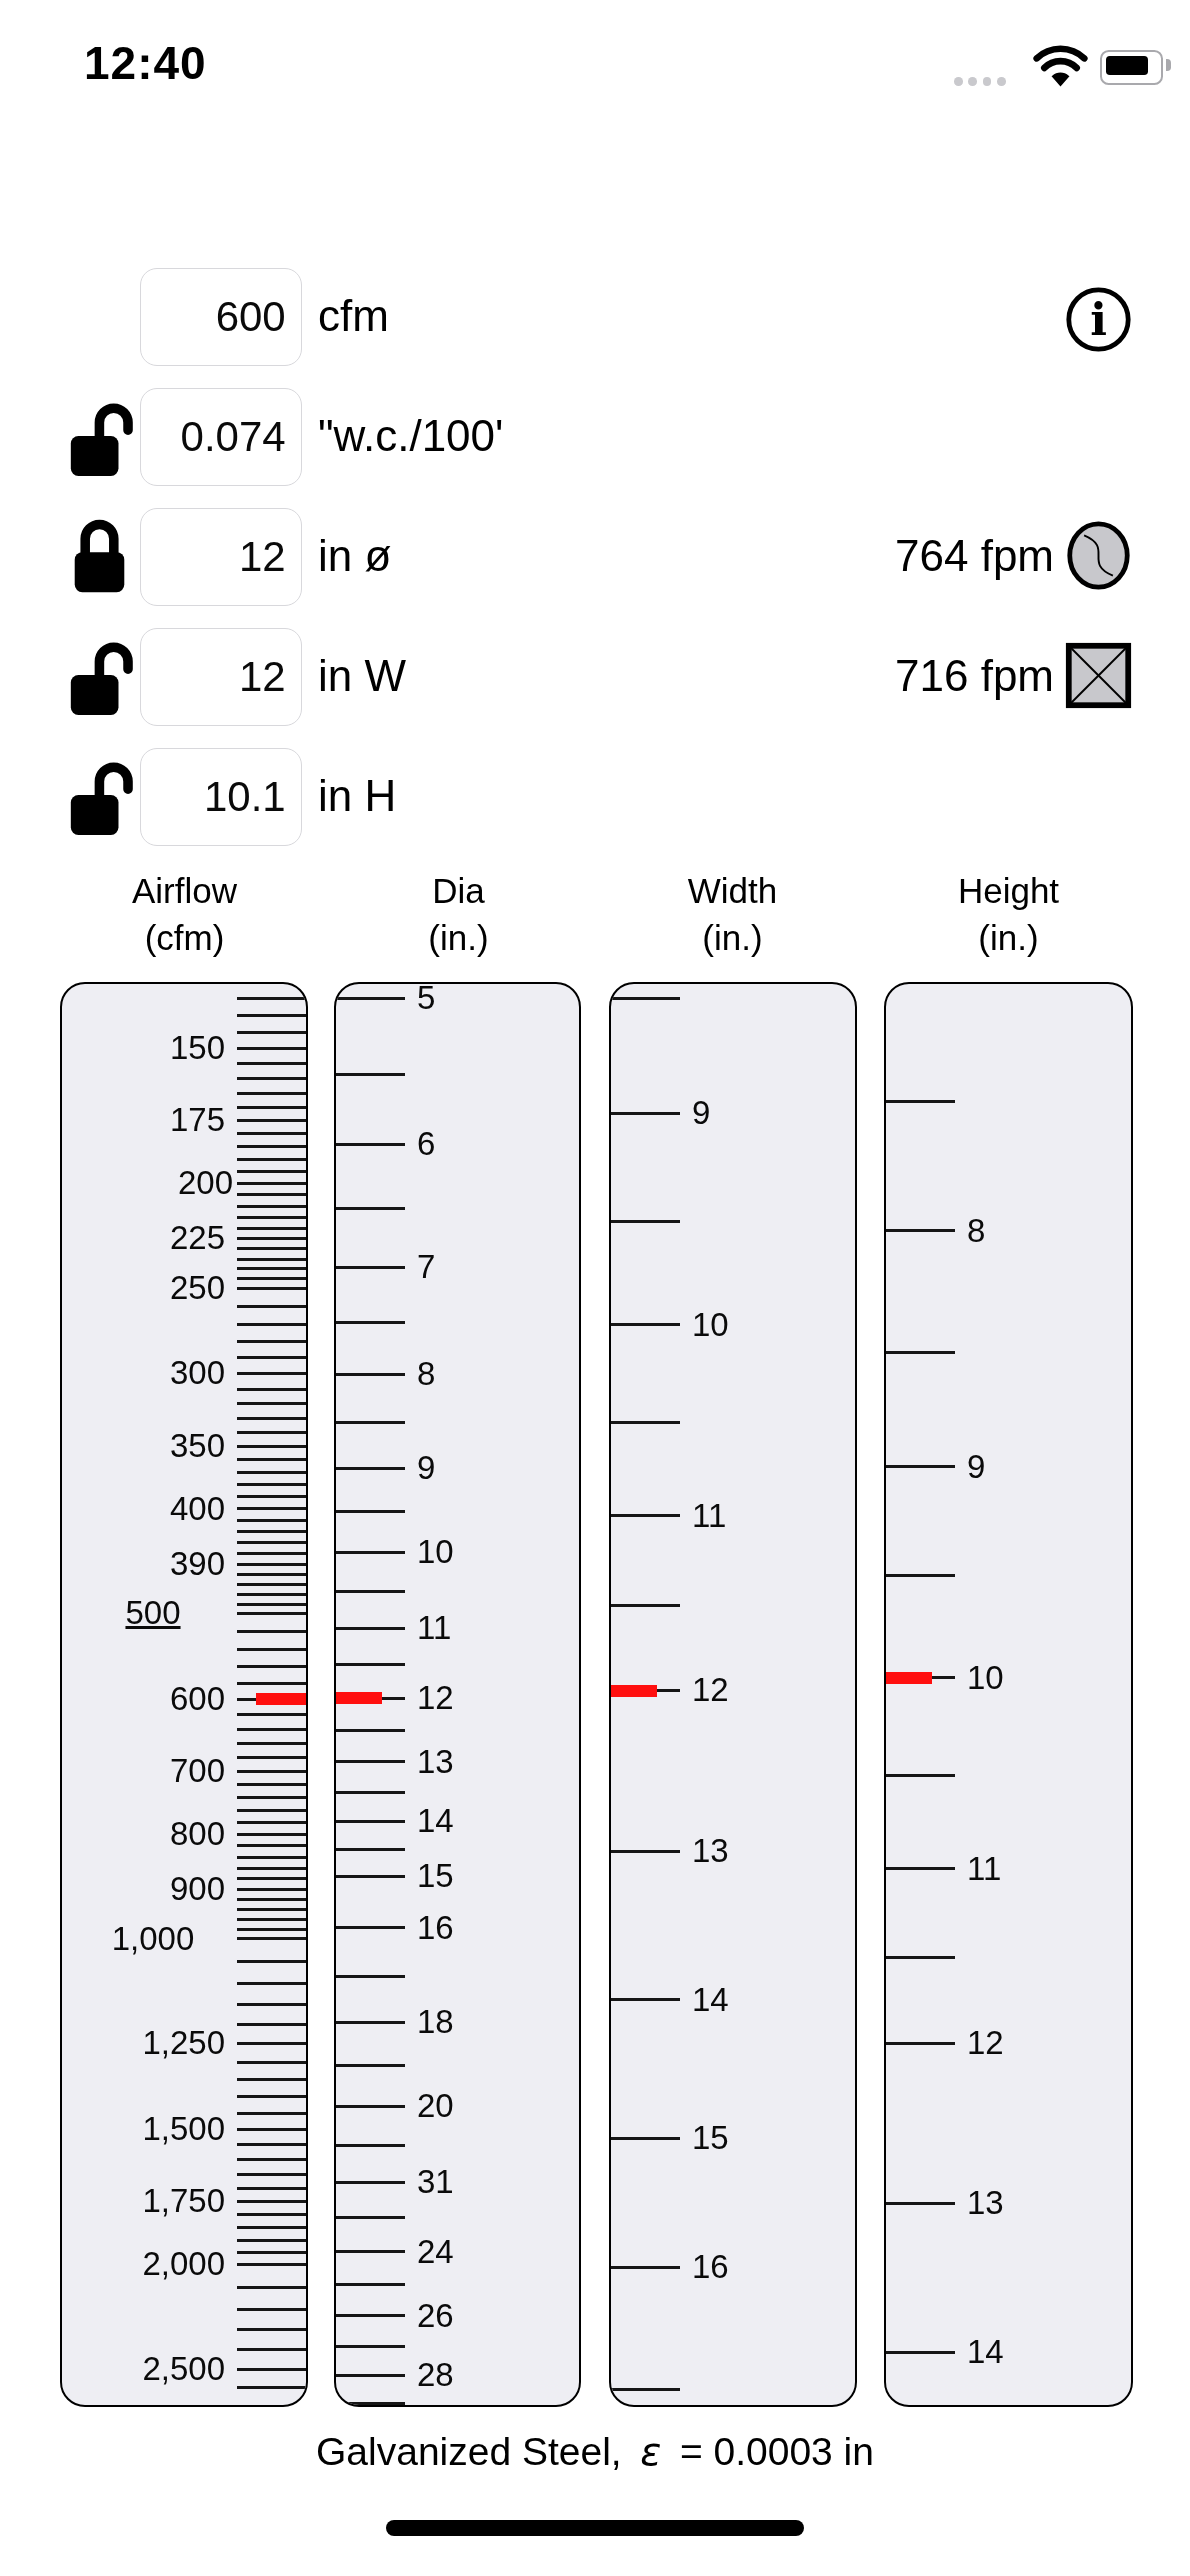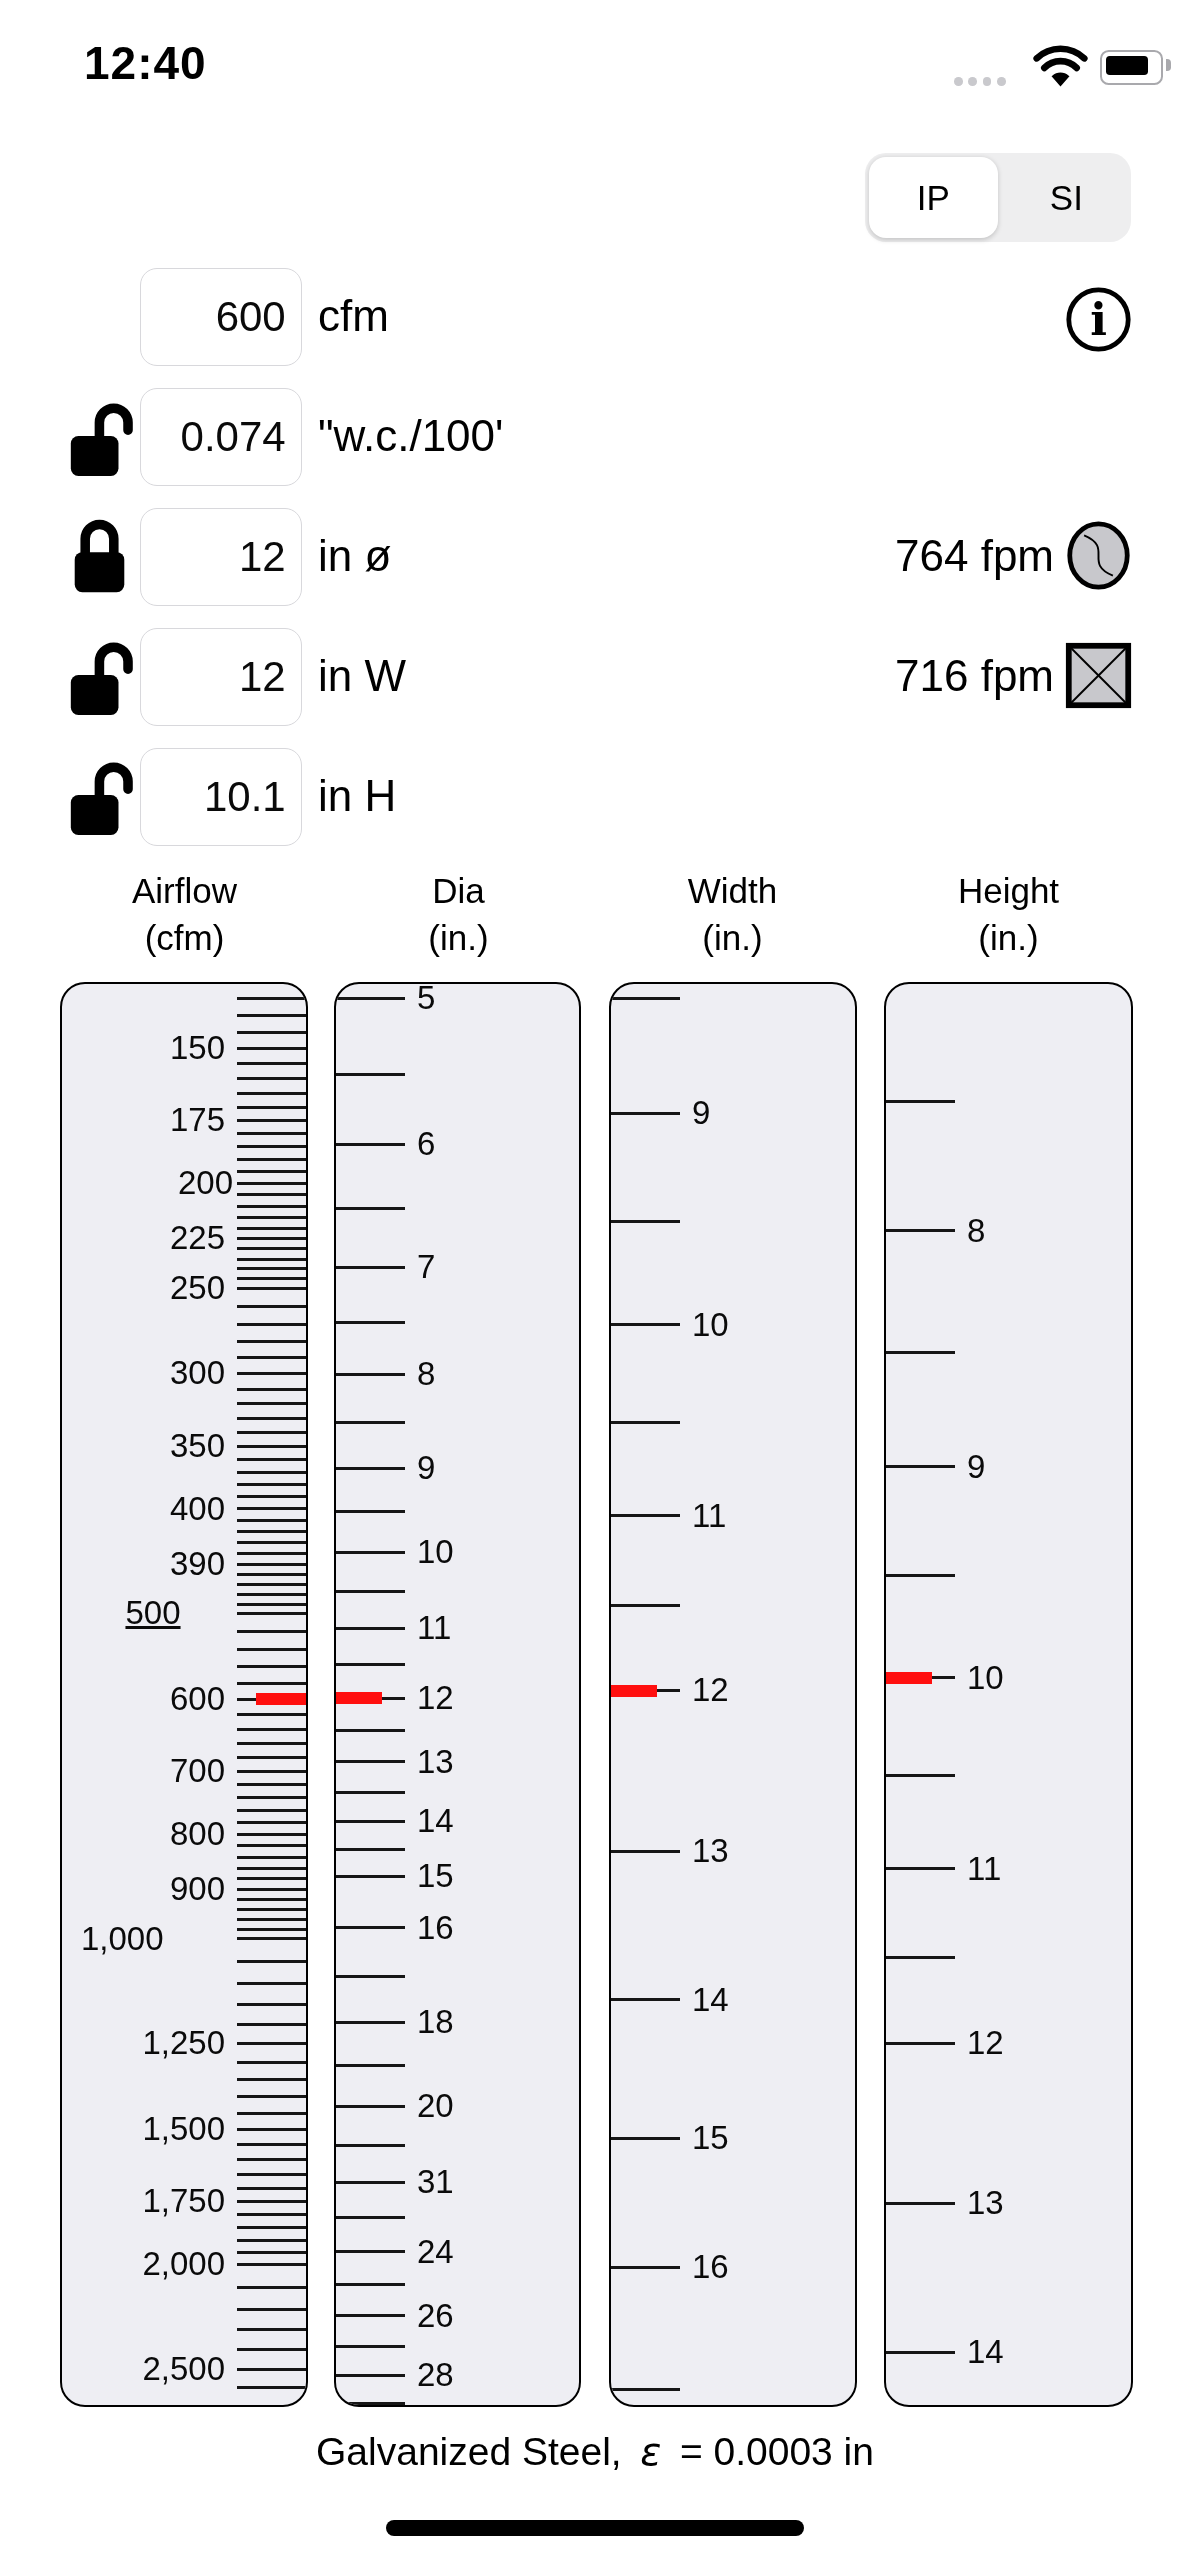--- a/index.html
+++ b/index.html
@@ -58,24 +58,20 @@
     <path d="M6 17 a36 36 0 0 1 50 0" fill="none" stroke="#000" stroke-width="7" stroke-linecap="round"></path>
     <path d="M14 27 a24 24 0 0 1 34 0" fill="none" stroke="#000" stroke-width="7" stroke-linecap="round"></path>
     <path d="M23 36 a12 12 0 0 1 16 0 l-8 9 z" fill="#000" stroke="#000" stroke-width="2"></path>
   </svg>
   <div>
     <div class="abs" id="battery-body"></div>
     <div class="abs" id="battery-fill"></div>
     <div class="abs" id="battery-nub"></div>
   </div>
 
-  <div class="abs" id="seg">
-    <div class="seg-btn seg-sel">IP</div>
-    <div class="seg-btn">SI</div>
-  </div>
 
   <div id="rows">
       <div class="abs inbox" style="top:268px">
         <div class="inval">600</div>
       </div>
       <div class="abs unit" style="top:268px">cfm</div>
       <div class="abs" style="left:1064px;top:285px;width:69px;height:69px"><svg width="69" height="69" viewBox="0 0 72 72">
           <circle cx="36" cy="36" r="31" fill="none" stroke="#000" stroke-width="5"></circle>
           <text x="36" y="52" text-anchor="middle" font-family="DejaVu Serif,serif" font-size="46" font-weight="bold" fill="#000">i</text>
         </svg></div>
@@ -226,21 +222,21 @@
         <div class="tick" style="top: 872px; width: 69px; right: 0px;"></div>
         <div class="tick" style="top: 883px; width: 69px; right: 0px;"></div>
         <div class="tick" style="top: 893px; width: 69px; right: 0px;"></div>
         <div class="tick" style="top: 904px; width: 69px; right: 0px;"></div>
         <div class="tlabel" style="top: 885px; right: 81px; text-align: right;">900</div>
         <div class="tick" style="top: 914px; width: 69px; right: 0px;"></div>
         <div class="tick" style="top: 924px; width: 69px; right: 0px;"></div>
         <div class="tick" style="top: 934px; width: 69px; right: 0px;"></div>
         <div class="tick" style="top: 944px; width: 69px; right: 0px;"></div>
         <div class="tick" style="top: 953px; width: 69px; right: 0px;"></div>
-        <div class="tlabel" style="top: 935px; right: 81px; text-align: left;">1,000</div>
+        <div class="tlabel" style="top: 935px; right: 81px; text-align: center;">1,000</div>
         <div class="tick" style="top: 976px; width: 69px; right: 0px;"></div>
         <div class="tick" style="top: 998px; width: 69px; right: 0px;"></div>
         <div class="tick" style="top: 1019px; width: 69px; right: 0px;"></div>
         <div class="tick" style="top: 1039px; width: 69px; right: 0px;"></div>
         <div class="tick" style="top: 1058px; width: 69px; right: 0px;"></div>
         <div class="tlabel" style="top: 1039px; right: 81px; text-align: right;">1,250</div>
         <div class="tick" style="top: 1077px; width: 69px; right: 0px;"></div>
         <div class="tick" style="top: 1094px; width: 69px; right: 0px;"></div>
         <div class="tick" style="top: 1111px; width: 69px; right: 0px;"></div>
         <div class="tick" style="top: 1128px; width: 69px; right: 0px;"></div>

